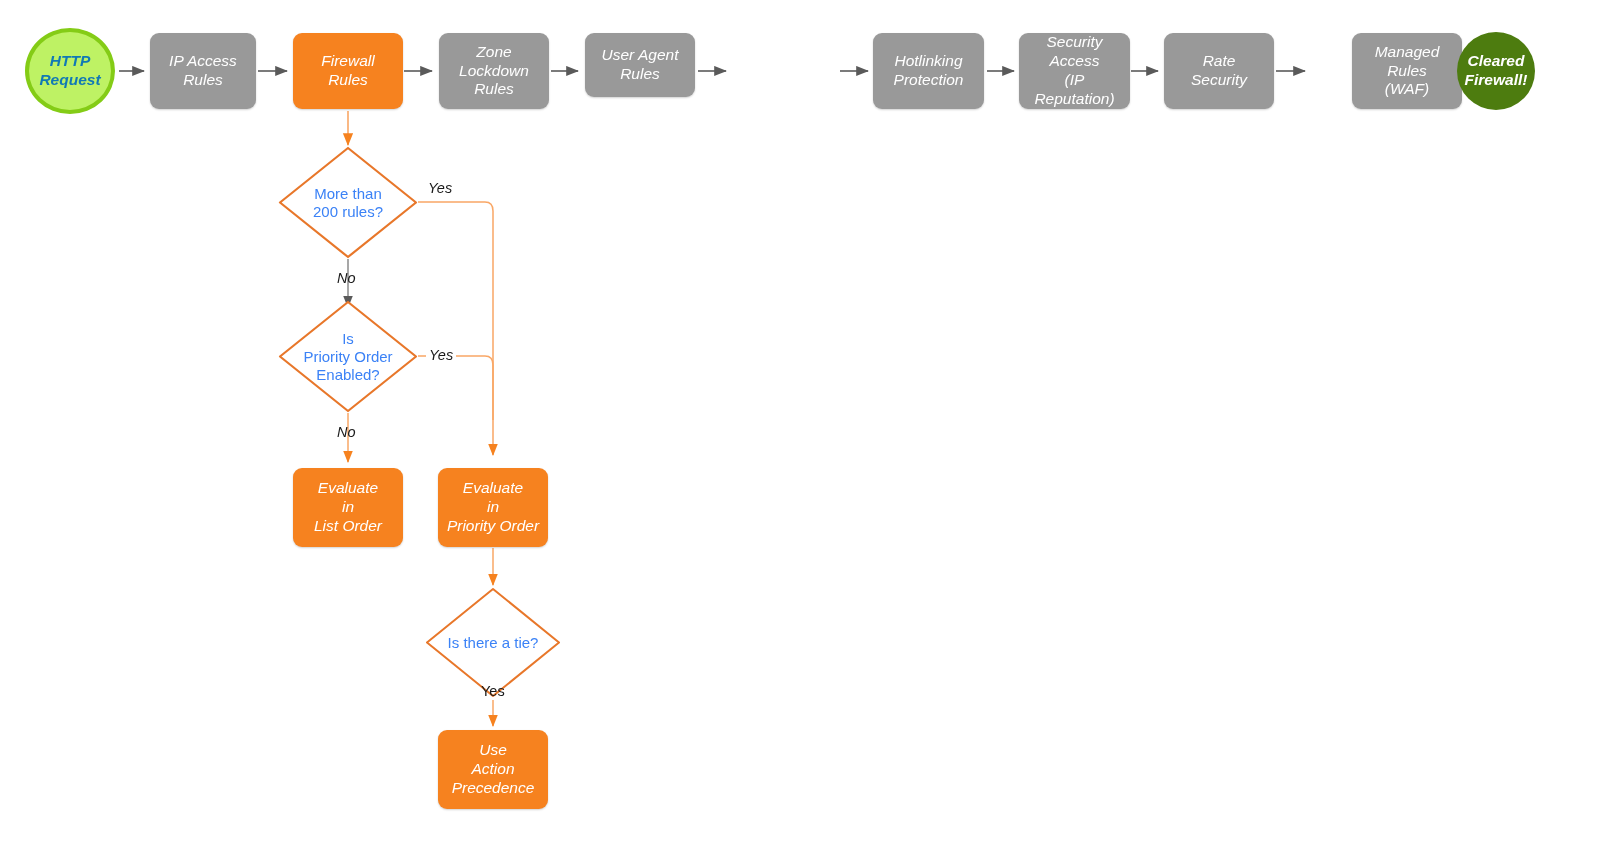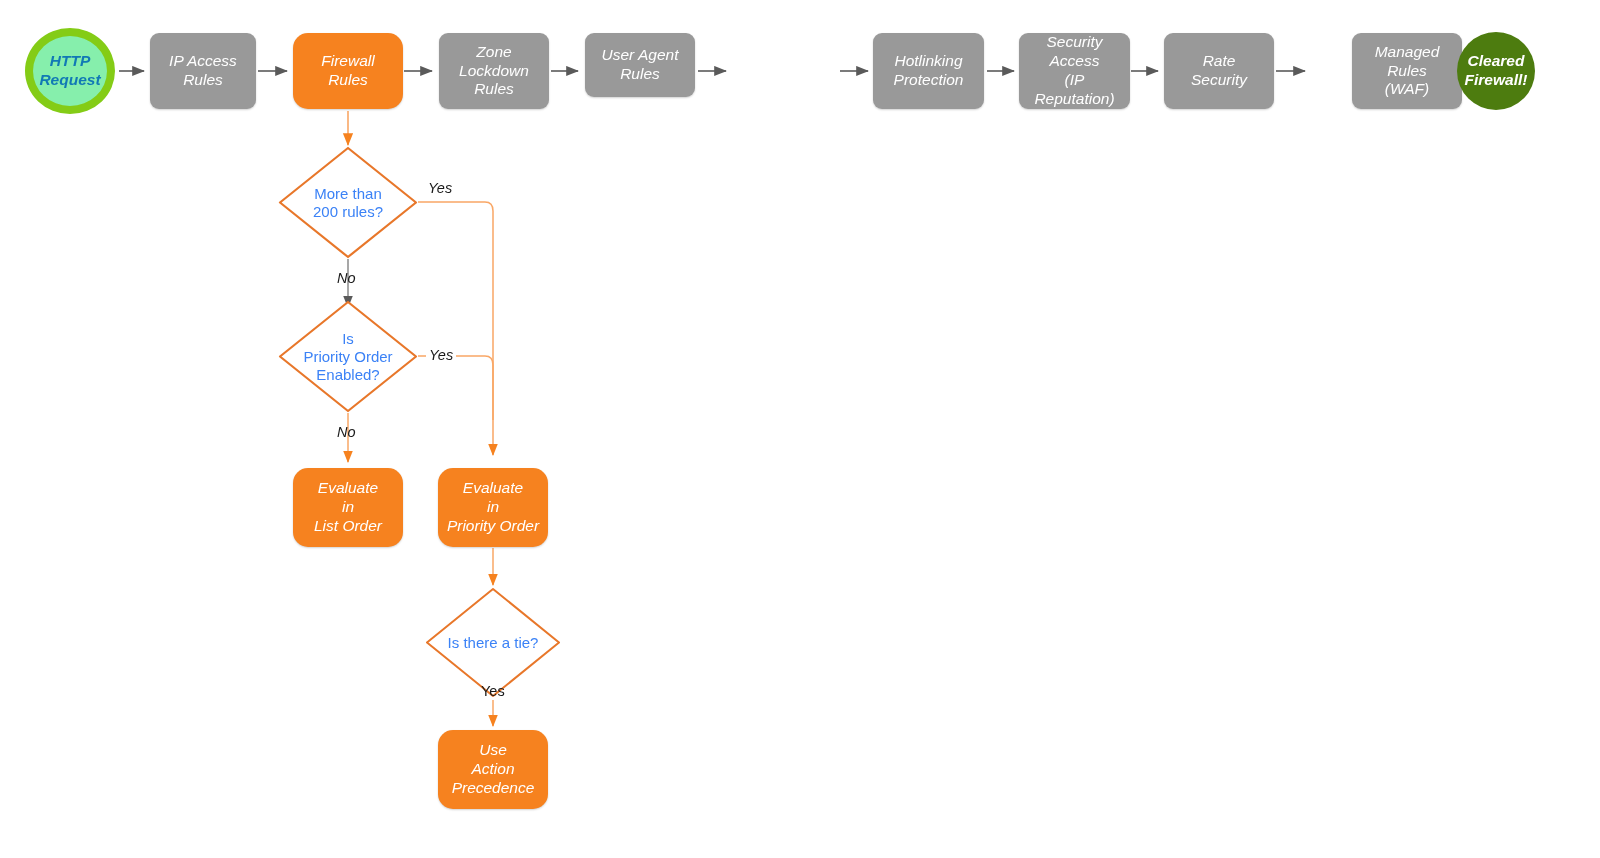--- a/index.html
+++ b/index.html
@@ -36,32 +36,32 @@
   }
   .box {
     border-radius: 9px;
     color: #ffffff;
     font-style: italic;
     font-size: 15.5px;
     padding: 2px 4px;
     box-shadow: 0 1px 2px rgba(0,0,0,0.18);
   }
   .box.gray  { background: #999999; }
-  .box.orange{ background: #f6821f; border-radius: 15px; }
+  .box.orange{ background: #f6821f; }
 
   .circle {
     border-radius: 50%;
     font-style: italic;
     font-weight: bold;
     font-size: 15.5px;
     line-height: 1.2;
   }
   .circle.hollow {
-    background: #86efac;
-    border: 8px solid #84cc16;
+    background: #bef264;
+    border: 4px solid #84cc16;
     color: #1179b5;
   }
   .circle.filled {
     background: #4d7c0f;
     color: #ffffff;
   }
 
   .diamond-wrap {
     position: absolute;
   }

